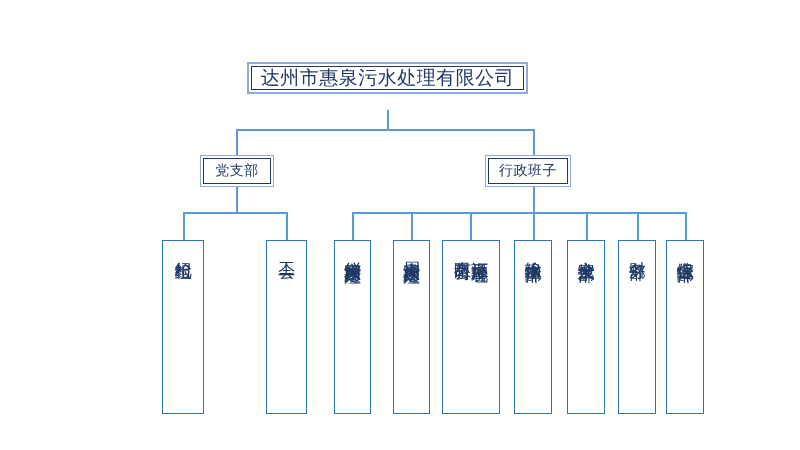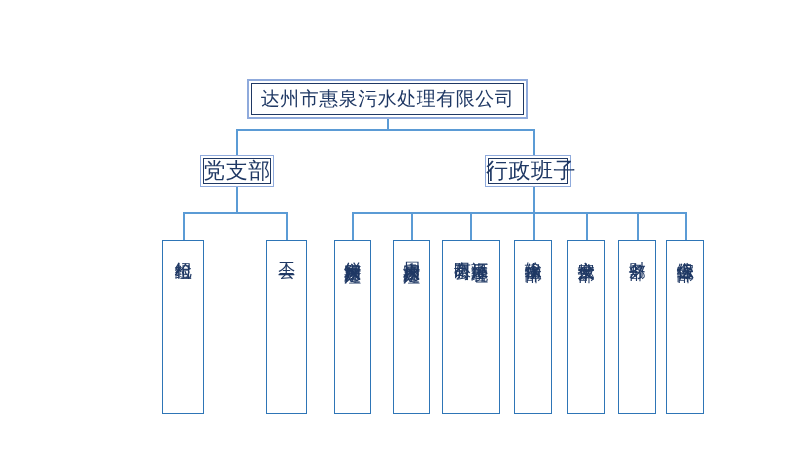--- a/index.html
+++ b/index.html
@@ -56,21 +56,21 @@
     position: absolute;
     left: 0; right: 0; top: 50%;
     transform: translateY(-50%);
     text-align: center;
     white-space: nowrap;
     color: #1f3864;
     letter-spacing: 0.5px;
     z-index: 4;
   }
   .root .node-label-h { font-size: 19px; }
-  .level2 .node-label-h { font-size: 22px; }
+  .level2 .node-label-h { font-size: 14px; }
 
   
   .node-label-v {
     position: absolute;
     left: 0; right: 0; top: 7px;
     display: flex;
     flex-direction: row-reverse;
     justify-content: center;
     align-items: flex-start;
     color: #1f3864;
@@ -115,21 +115,21 @@
   <div class="conn v" style="left:533px; top:186px; height:27px;"></div>
   <div class="conn h" style="left:352px; top:212px; width:334px;"></div>
   <div class="conn v" style="left:352px; top:212px; height:28px;"></div>
   <div class="conn v" style="left:411px; top:212px; height:28px;"></div>
   <div class="conn v" style="left:470px; top:212px; height:28px;"></div>
   <div class="conn v" style="left:533px; top:212px; height:28px;"></div>
   <div class="conn v" style="left:586px; top:212px; height:28px;"></div>
   <div class="conn v" style="left:637px; top:212px; height:28px;"></div>
   <div class="conn v" style="left:685px; top:212px; height:28px;"></div>
 
-  <div class="node root" style="left:247px; top:79px; width:281px; height:40px;text-decoration:underline;">
+  <div class="node root" style="left:247px; top:62px; width:281px; height:32px;text-decoration:underline;">
     <div class="node-label-h">达州市惠泉污水处理有限公司</div>
   </div>
 
   <div class="node level2" style="left:200px; top:155px; width:74px; height:32px;">
     <div class="node-label-h">党支部</div>
   </div>
 
   <div class="node level2" style="left:485px; top:155px; width:86px; height:32px;">
     <div class="node-label-h">行政班子</div>
   </div>

